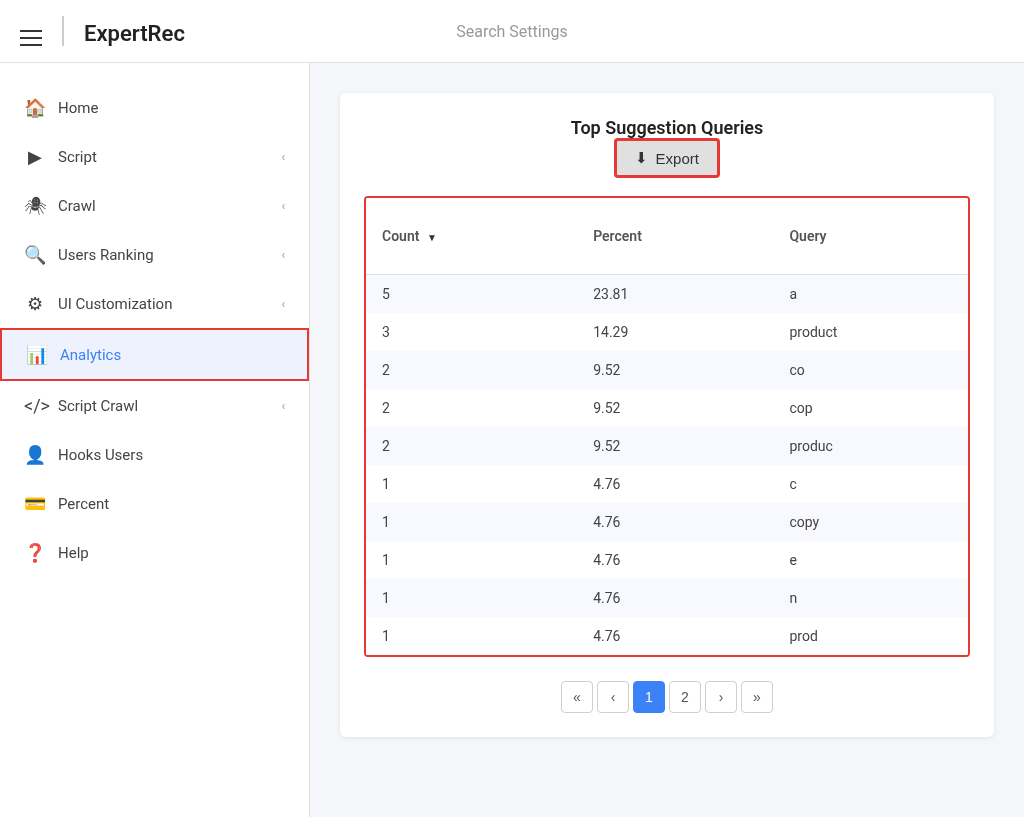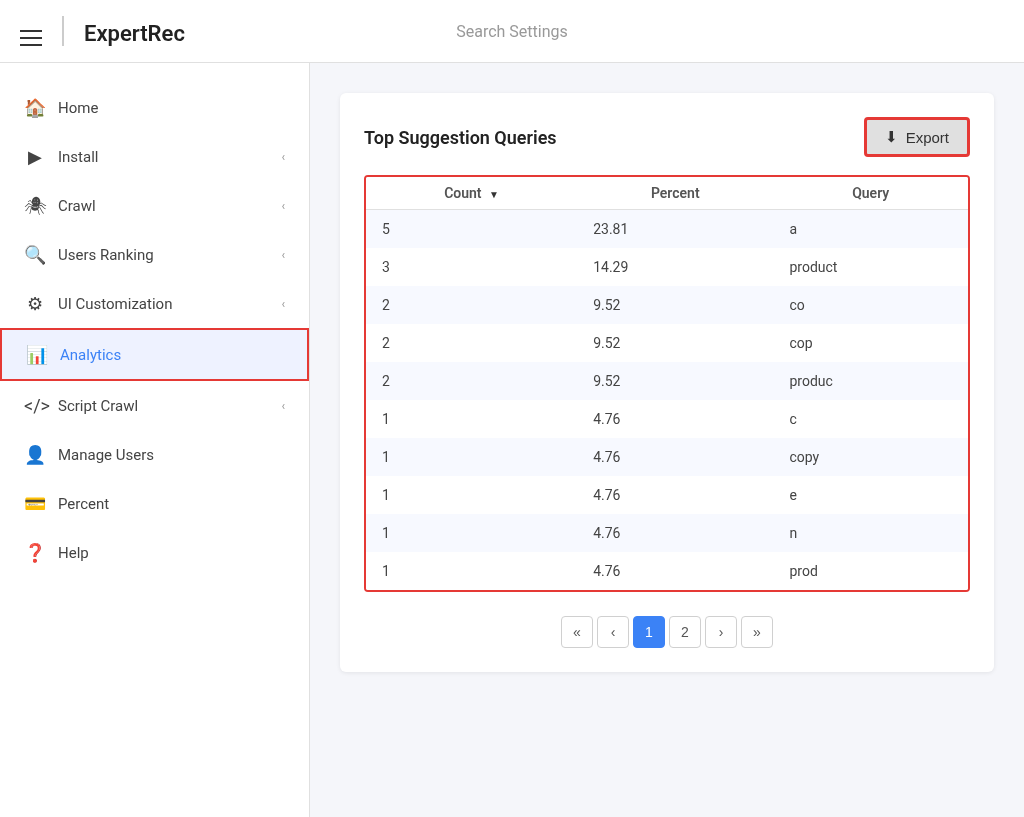--- a/index.html
+++ b/index.html
@@ -41,37 +41,37 @@
 
     
     .main { flex: 1; overflow-y: auto; padding: 20px 30px; }
 
     
     .card {
       background: #fff; border-radius: 6px; box-shadow: 0 1px 4px rgba(0,0,0,0.08);
       padding: 24px; margin-top: 10px;
     }
     .card-header {
-      display: flex; justify-content: space-between; align-items: center; margin-bottom: 18px;
+      display: flex; justify-content: space-between; align-items: center; margin-bottom: 18px; flex-direction: column;
     }
     .card-title { font-size: 18px; font-weight: 600; color: #222; }
 
     .export-btn {
       display: flex; align-items: center; gap: 8px;
       background: #e0e0e0; border: 3px solid #e53935; color: #333;
       padding: 8px 18px; border-radius: 4px; cursor: pointer;
       font-size: 15px; font-weight: 500; outline: none;
     }
 
     
     .table-wrapper { border: 2px solid #e53935; border-radius: 4px; overflow: hidden; }
     table { width: 100%; border-collapse: collapse; }
     thead tr { background: #fff; }
     thead th {
-      padding: 8px 16px; text-align: center; color: #555; font-weight: 600;
+      padding: 30px 16px; text-align: left; color: #555; font-weight: 600;
       font-size: 14px; border-bottom: 1px solid #e0e0e0;
     }
     .sort-arrow { font-size: 10px; margin-left: 4px; color: #333; }
     tbody tr:nth-child(odd) { background: #f7f9ff; }
     tbody tr:nth-child(even) { background: #fff; }
     tbody td { padding: 11px 16px; font-size: 14px; color: #444; }
 
     
     .pagination {
       display: flex; justify-content: center; align-items: center; gap: 4px; margin-top: 24px;
@@ -102,21 +102,21 @@
 
 <div class="layout">
 
   <nav class="sidebar">
     <div class="sidebar-item">
       <span class="sidebar-icon">🏠</span>
       <span>Home</span>
     </div>
     <div class="sidebar-item">
       <span class="sidebar-icon">▶</span>
-      <span>Install</span>
+      <span>Script</span>
       <span class="chevron">‹</span>
     </div>
     <div class="sidebar-item">
       <span class="sidebar-icon">🕷</span>
       <span>Crawl</span>
       <span class="chevron">‹</span>
     </div>
     <div class="sidebar-item">
       <span class="sidebar-icon">🔍</span>
       <span>Users Ranking</span>
@@ -131,21 +131,21 @@
       <span class="sidebar-icon">📊</span>
       <span>Analytics</span>
     </div>
     <div class="sidebar-item">
       <span class="sidebar-icon">&lt;/&gt;</span>
       <span>Script Crawl</span>
       <span class="chevron">‹</span>
     </div>
     <div class="sidebar-item">
       <span class="sidebar-icon">👤</span>
-      <span>Manage Users</span>
+      <span>Hooks Users</span>
     </div>
     <div class="sidebar-item">
       <span class="sidebar-icon">💳</span>
       <span>Percent</span>
     </div>
     <div class="sidebar-item">
       <span class="sidebar-icon">❓</span>
       <span>Help</span>
     </div>
   </nav>

